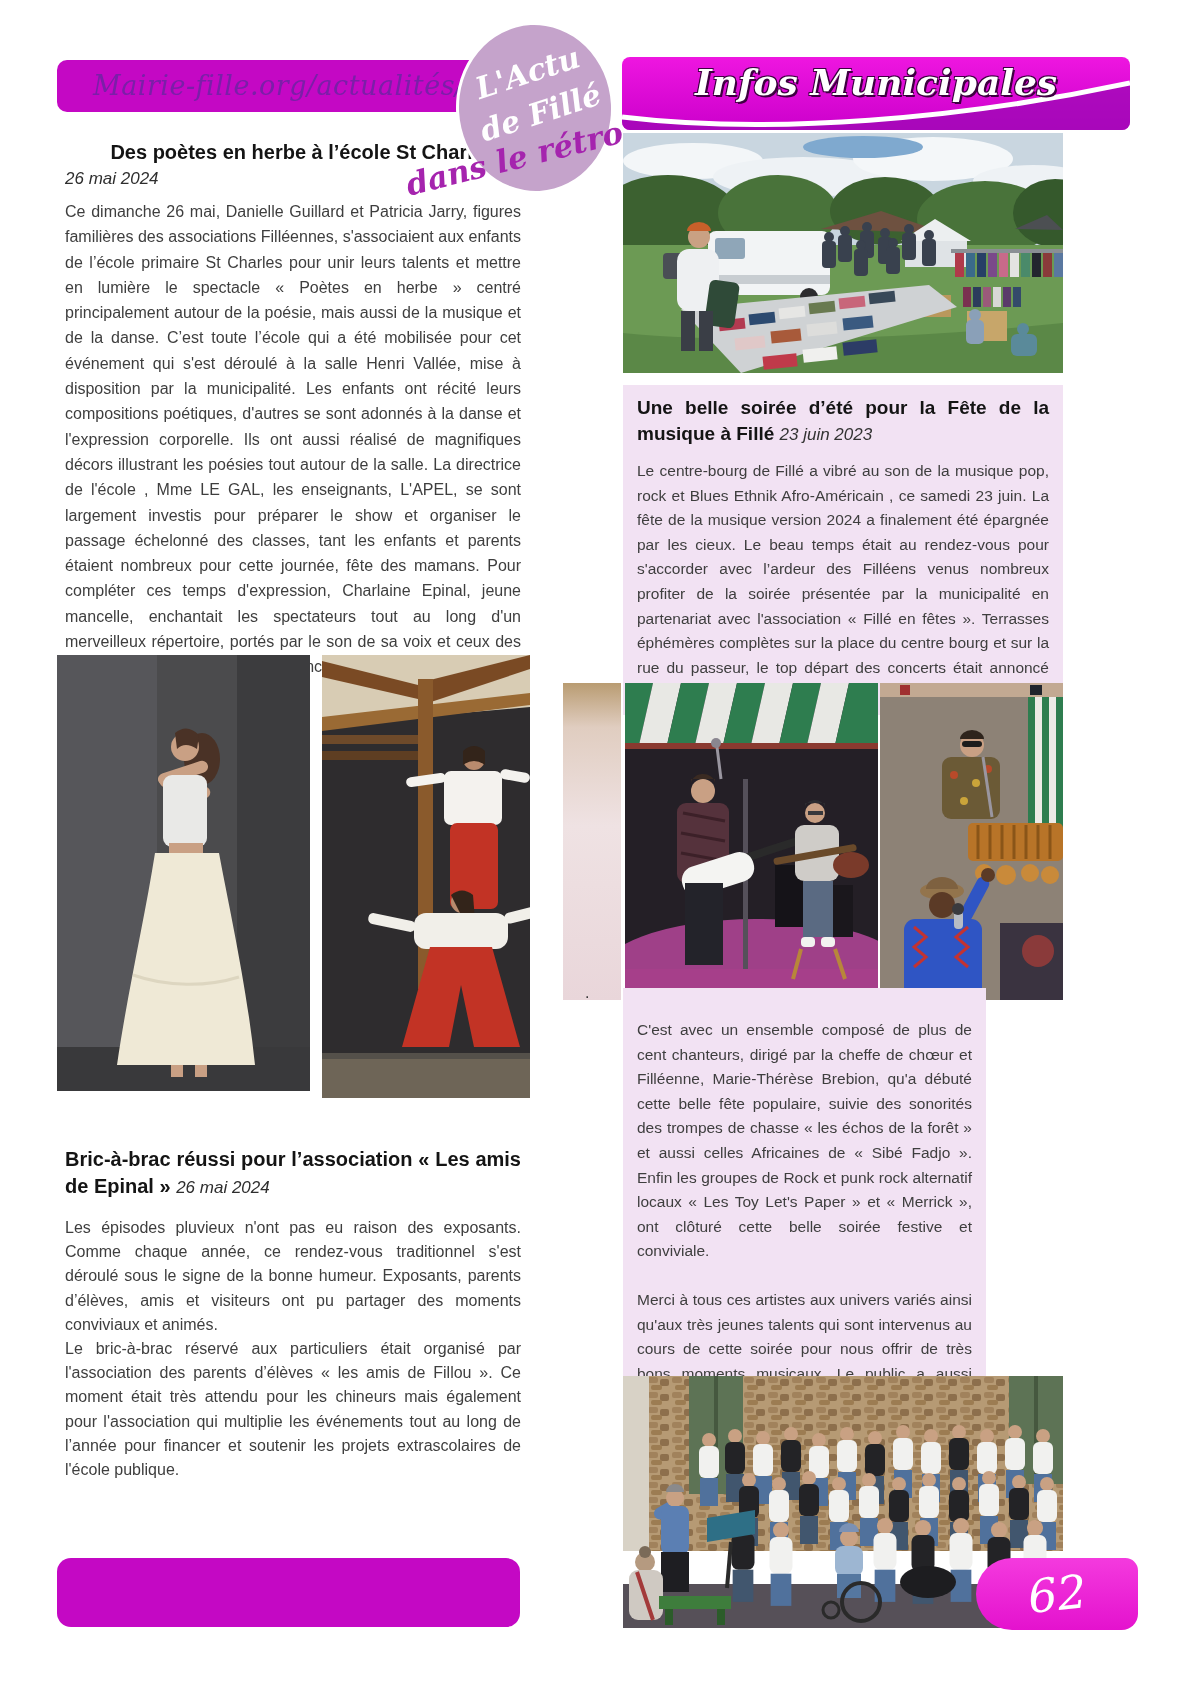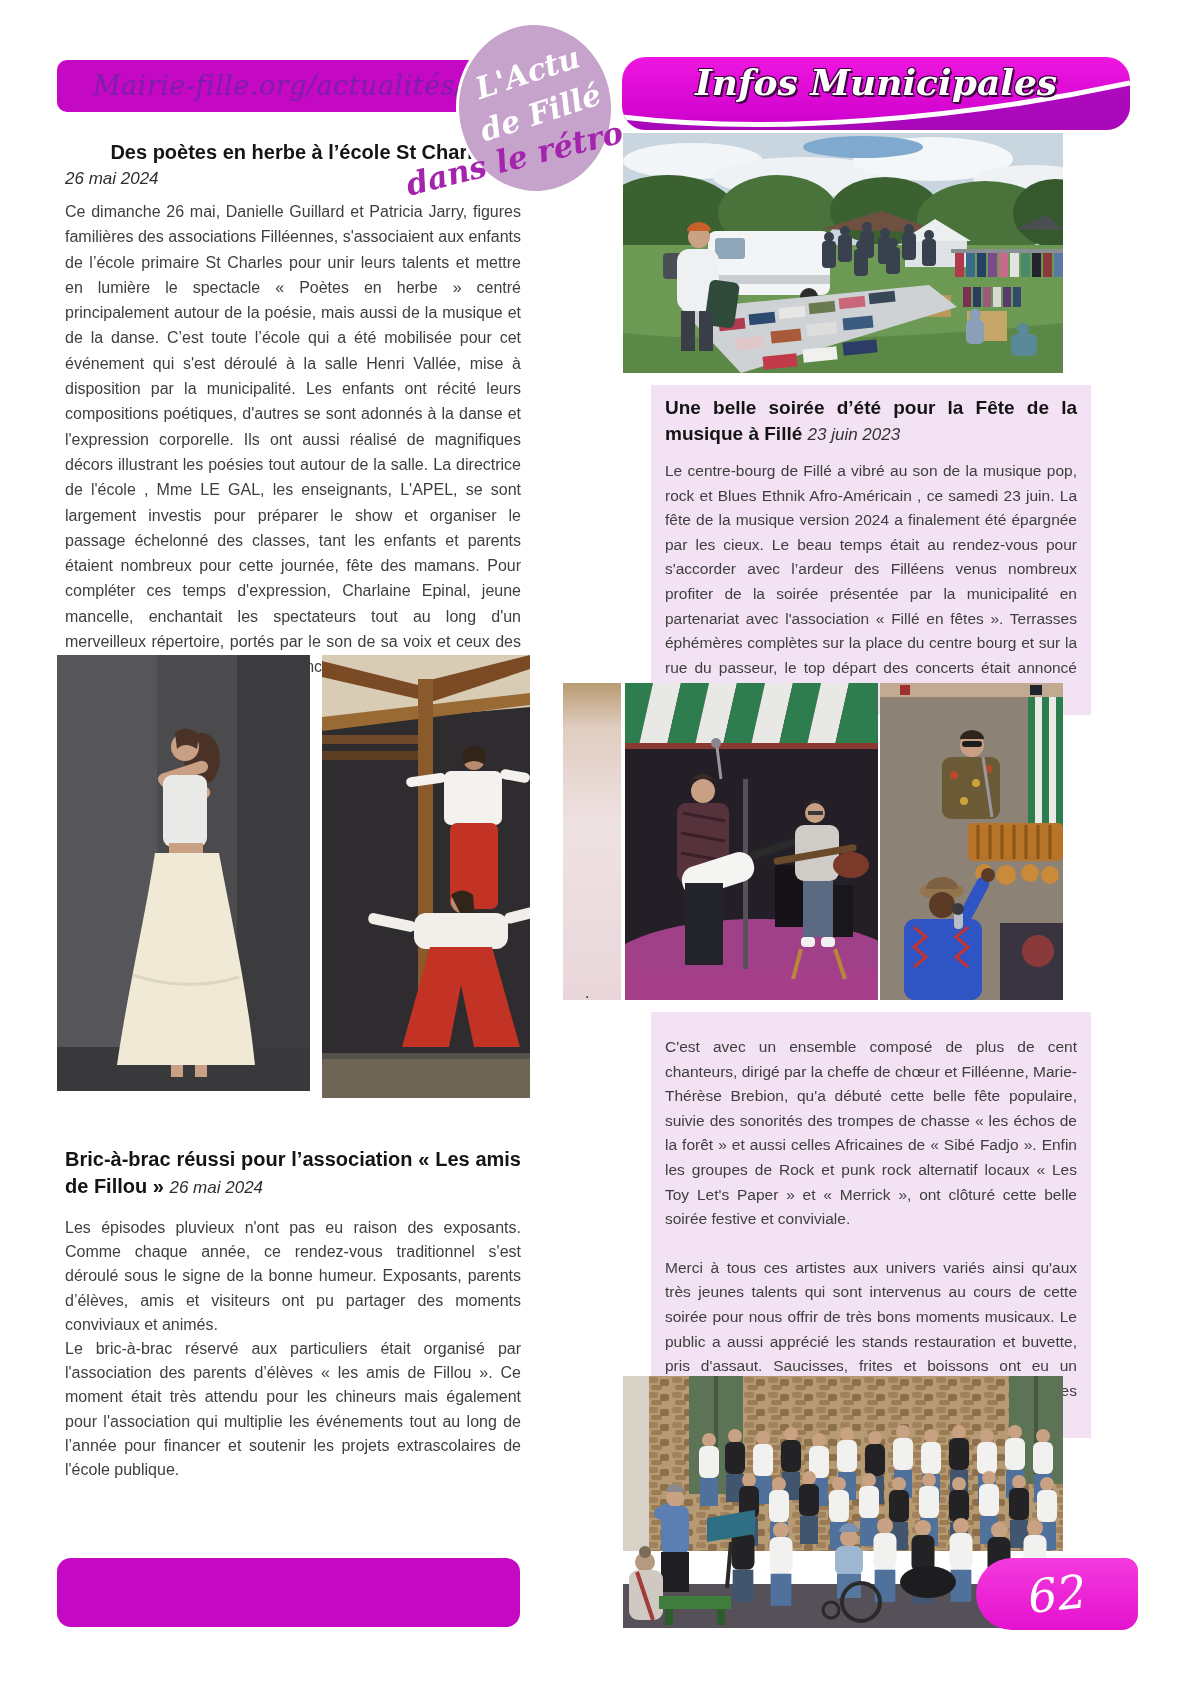--- a/index.html
+++ b/index.html
@@ -4,21 +4,21 @@
 <style>
   html,body{margin:0;padding:0;background:#e8e8e8;}
   .page{position:relative;width:1190px;height:1684px;background:#ffffff;margin:0 auto;
         font-family:"Liberation Sans",sans-serif;overflow:hidden;}
   .abs{position:absolute;}
 
   
   .url-bar{left:57px;top:60px;width:424px;height:52px;border-radius:10px;background:#c408c4;}
   .url-text{position:absolute;left:36px;top:0;height:52px;line-height:52px;
             font-family:"DejaVu Serif",serif;font-style:italic;font-size:27px;color:#7b1fa8;letter-spacing:.5px;}
-  .banner{left:622px;top:57px;width:508px;height:73px;border-radius:24px;overflow:hidden;
+  .banner{left:622px;top:57px;width:508px;height:73px;border-radius:8px;overflow:hidden;
           background:linear-gradient(180deg,#ee16e0 0%,#cb00cb 100%);}
   .banner svg{position:absolute;left:0;top:0;}
   .banner-title{position:absolute;left:0;top:4px;width:100%;text-align:center;z-index:2;
           font-family:"DejaVu Serif",serif;font-style:italic;font-weight:bold;font-size:36px;color:#fff;
           text-shadow:2px 2px 0 #3d0040,-1px -1px 0 #3d0040,1px -1px 0 #3d0040,-1px 1px 0 #3d0040;}
   .badge{left:456px;top:22px;width:152px;height:166px;border-radius:50%;background:#c5a3cb;
          border:3px solid #fff;transform:rotate(-3deg);z-index:3;}
   .badge-inner{position:absolute;left:0;top:26px;width:100%;text-align:center;transform:rotate(-15deg);
          font-family:"DejaVu Serif",serif;font-style:italic;font-weight:bold;color:#fff;font-size:30px;line-height:42px;}
   .tagline{left:403px;top:138px;width:240px;transform:rotate(-14deg);z-index:4;
@@ -26,21 +26,21 @@
 
   
   .t-title{font-size:20px;font-weight:bold;color:#141414;text-align:right;}
   .t-date{font-family:"Liberation Sans",sans-serif;font-style:italic;font-size:17px;color:#2e2e2e;}
   .bodytxt{font-size:16px;line-height:25.3px;color:#3e3e3e;text-align:justify;}
   .bodytxt p{margin:0;}
   .title2{font-size:20px;font-weight:bold;line-height:27px;color:#141414;text-align:justify;}
   .title2 .date-inline{font-weight:normal;font-style:italic;font-size:17px;color:#2e2e2e;}
 
   
-  .pinkbox{background:#f2e2f3;box-sizing:border-box;padding:10px 14px;margin-left:28px;}
+  .pinkbox{background:#f2e2f3;box-sizing:border-box;padding:10px 14px;}
   .pinkbox h3{margin:0;font-size:19px;font-weight:bold;line-height:26px;color:#141414;text-align:justify;}
   .pinkbox h3 .date-inline{font-weight:normal;font-style:italic;font-size:17px;color:#333;}
   .pinkbox p{margin:11px 0 0 0;font-size:15.5px;line-height:24.6px;color:#3e3e3e;text-align:justify;}
   .pinkbox p + p{margin-top:24px;}
 
   .accent-bar{left:57px;top:1558px;width:463px;height:69px;border-radius:14px;background:#c408c4;}
   .pagenum{left:976px;top:1558px;width:162px;height:72px;border-radius:40px 14px 18px 40px;z-index:5;
            background:linear-gradient(180deg,#f43ade,#e412ce);display:flex;align-items:center;justify-content:center;}
   .pagenum span{font-family:"DejaVu Serif",serif;font-style:italic;font-size:46px;color:#fff;transform:rotate(-6deg);}
   .period{left:585px;top:984px;font-size:16px;color:#333;}
@@ -114,21 +114,21 @@
     <path d="M129,240 q11,-9 22,0 l2,26 q-6,6 -10,2 Z" fill="#33241a"></path>
     <rect x="46" y="262" width="48" height="11" rx="5" fill="#f1efe9" transform="rotate(12 70 267)"></rect>
     <rect x="182" y="254" width="40" height="11" rx="5" fill="#f1efe9" transform="rotate(-14 202 259)"></rect>
     <rect x="92" y="258" width="94" height="36" rx="12" fill="#f1efe9"></rect>
     <polygon points="108,292 170,292 198,392 152,392 139,330 127,392 80,392" fill="#c23325"></polygon>
     <rect y="402" width="208" height="41" fill="#6e6557"></rect>
     <rect y="398" width="208" height="6" fill="#54504a"></rect>
   </svg>
 
   <div class="abs title2" style="left:65px;top:1146px;width:456px;">
-    <span>Bric-à-brac réussi pour l’association  « Les amis de Fillou »</span>
+    <span>Bric-à-brac réussi pour l’association  « Les amis de Epinal »</span>
     <span class="date-inline">26 mai 2024</span>
   </div>
   <div class="abs bodytxt" style="left:65px;top:1216px;width:456px;line-height:24.2px;">
     <p>Les épisodes pluvieux n'ont pas eu raison des exposants. Comme chaque année, ce rendez-vous traditionnel s'est déroulé sous le signe de la bonne humeur. Exposants, parents d’élèves, amis et   visiteurs ont pu partager des moments conviviaux et animés.</p>
     <p>Le  bric-à-brac réservé aux particuliers était organisé par l'association des parents d’élèves « les amis de Fillou ». Ce moment  était très attendu pour les chineurs mais également pour l'association qui multiplie les événements tout au long de l’année pour financer et soutenir les projets extrascolaires de l'école publique.</p>
   </div>
 
   <div class="abs accent-bar"></div>
 
   <svg class="abs photo" style="left:623px;top:133px;" width="440" height="240" viewBox="0 0 440 240">
@@ -319,21 +319,21 @@
     <rect x="88" y="192" width="13" height="48" rx="6" fill="#2f55c4" transform="rotate(28 94 216)"></rect>
     <circle cx="108" cy="192" r="7" fill="#5b3a26"></circle>
     <rect x="24" y="236" width="78" height="81" rx="11" fill="#2f55c4"></rect>
     <path d="M34,244 l12,10 -12,10 12,10 -12,10" stroke="#c33332" stroke-width="3" fill="none"></path>
     <path d="M88,244 l-12,10 12,10 -12,10 12,10" stroke="#c33332" stroke-width="3" fill="none"></path>
     <rect x="74" y="228" width="9" height="18" rx="4" fill="#b8bcc4"></rect>
     <circle cx="78" cy="226" r="6" fill="#3a3a3e"></circle>
   </svg>
   <div class="abs period">.</div>
 
-  <div class="abs pinkbox" style="left:623px;top:1012px;width:440px;min-height:361px;padding-top:17px;">
+  <div class="abs pinkbox" style="left:623px;top:988px;width:363px;min-height:361px;padding-top:24px;">
     <p style="margin-top:6px;">C'est avec un ensemble composé de plus de cent chanteurs, dirigé par la cheffe de chœur et Filléenne, Marie-Thérèse Brebion, qu'a débuté cette  belle fête populaire, suivie des sonorités des trompes de chasse «  les échos de la forêt » et aussi celles Africaines de « Sibé Fadjo ». Enfin les groupes de Rock et punk rock alternatif  locaux  «  Les Toy Let's Paper » et « Merrick », ont clôturé cette belle soirée  festive et conviviale.</p>
     <p>Merci à tous ces artistes aux univers variés ainsi qu'aux très jeunes talents qui sont intervenus au cours  de cette soirée pour nous offrir de très bons moments musicaux. Le public a aussi apprécié   les stands restauration et buvette,   pris d'assaut. Saucisses, frites et boissons ont eu un énorme succès grâce aux services des fidèles bénévoles de l'association « Fillé en fête ».</p>
   </div>
 
   <svg class="abs photo" style="left:623px;top:1376px;" width="440" height="252" viewBox="0 0 440 252">
     <defs>
       <pattern id="stones" width="24" height="15" patternUnits="userSpaceOnUse">
         <rect width="24" height="15" fill="#b69a74"></rect>
         <rect x="1" y="1" width="10" height="6" rx="2" fill="#a1825c"></rect>
         <rect x="13" y="3" width="9" height="7" rx="2" fill="#8d6f4c"></rect>

